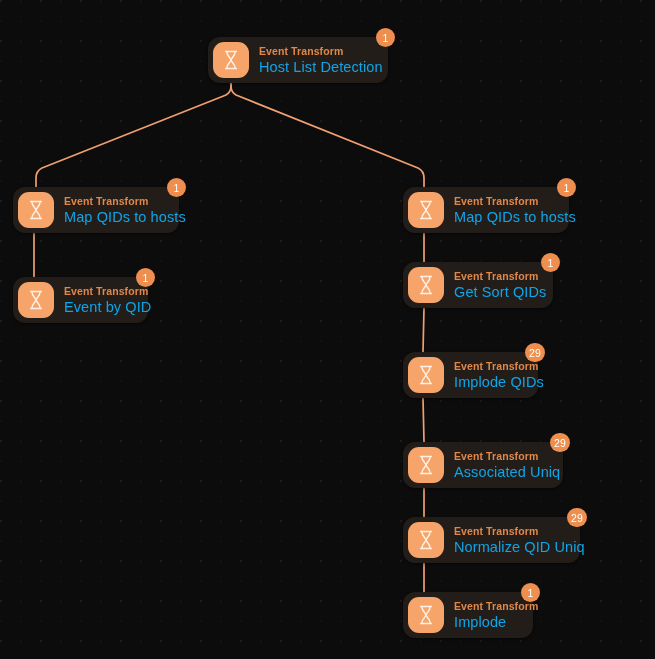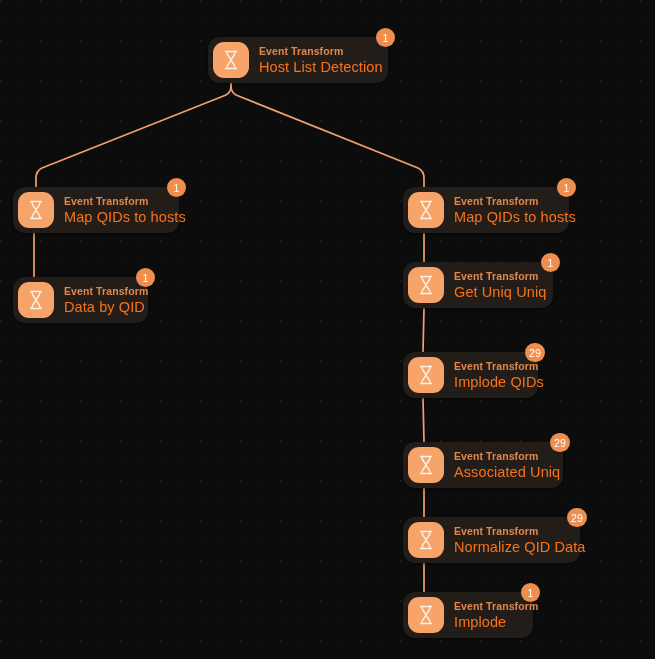--- a/index.html
+++ b/index.html
@@ -67,21 +67,21 @@
     white-space: nowrap;
   }
   .node-kind {
     color: #e0874a;
     font-size: 10.5px;
     font-weight: bold;
     letter-spacing: 0.1px;
     margin-bottom: 3px;
   }
   .node-title {
-    color: #f97316;
+    color: #0ea5e9;
     font-size: 14.5px;
     letter-spacing: 0.1px;
   }
   .node-badge {
     position: absolute;
     top: -9px;
     right: -7px;
     min-width: 19px;
     height: 19px;
     padding: 0 4px;
@@ -157,21 +157,21 @@
         <div class="node-icon">
           <svg width="18" height="20" viewBox="0 0 18 20" fill="none" stroke="#fdf0e4" stroke-width="1.5" stroke-linecap="round" stroke-linejoin="round">
             <path d="M3.6 1.6 H14.4"></path>
             <path d="M3.6 18.4 H14.4"></path>
             <path d="M4.8 1.6 C4.8 6.2 9 8.6 9 10 C9 11.4 4.8 13.8 4.8 18.4"></path>
             <path d="M13.2 1.6 C13.2 6.2 9 8.6 9 10 C9 11.4 13.2 13.8 13.2 18.4"></path>
           </svg>
         </div>
         <div class="node-text">
           <div class="node-kind">Event Transform</div>
-          <div class="node-title">Data by QID</div>
+          <div class="node-title">Event by QID</div>
         </div>
         <div class="node-badge">1</div>
       </div>
       <div class="node" style="left: 403px; top: 187px; width: 166px;">
         <div class="node-icon">
           <svg width="18" height="20" viewBox="0 0 18 20" fill="none" stroke="#fdf0e4" stroke-width="1.5" stroke-linecap="round" stroke-linejoin="round">
             <path d="M3.6 1.6 H14.4"></path>
             <path d="M3.6 18.4 H14.4"></path>
             <path d="M4.8 1.6 C4.8 6.2 9 8.6 9 10 C9 11.4 4.8 13.8 4.8 18.4"></path>
             <path d="M13.2 1.6 C13.2 6.2 9 8.6 9 10 C9 11.4 13.2 13.8 13.2 18.4"></path>
@@ -187,21 +187,21 @@
         <div class="node-icon">
           <svg width="18" height="20" viewBox="0 0 18 20" fill="none" stroke="#fdf0e4" stroke-width="1.5" stroke-linecap="round" stroke-linejoin="round">
             <path d="M3.6 1.6 H14.4"></path>
             <path d="M3.6 18.4 H14.4"></path>
             <path d="M4.8 1.6 C4.8 6.2 9 8.6 9 10 C9 11.4 4.8 13.8 4.8 18.4"></path>
             <path d="M13.2 1.6 C13.2 6.2 9 8.6 9 10 C9 11.4 13.2 13.8 13.2 18.4"></path>
           </svg>
         </div>
         <div class="node-text">
           <div class="node-kind">Event Transform</div>
-          <div class="node-title">Get Uniq Uniq</div>
+          <div class="node-title">Get Sort QIDs</div>
         </div>
         <div class="node-badge">1</div>
       </div>
       <div class="node" style="left: 403px; top: 352px; width: 135px;">
         <div class="node-icon">
           <svg width="18" height="20" viewBox="0 0 18 20" fill="none" stroke="#fdf0e4" stroke-width="1.5" stroke-linecap="round" stroke-linejoin="round">
             <path d="M3.6 1.6 H14.4"></path>
             <path d="M3.6 18.4 H14.4"></path>
             <path d="M4.8 1.6 C4.8 6.2 9 8.6 9 10 C9 11.4 4.8 13.8 4.8 18.4"></path>
             <path d="M13.2 1.6 C13.2 6.2 9 8.6 9 10 C9 11.4 13.2 13.8 13.2 18.4"></path>
@@ -232,21 +232,21 @@
         <div class="node-icon">
           <svg width="18" height="20" viewBox="0 0 18 20" fill="none" stroke="#fdf0e4" stroke-width="1.5" stroke-linecap="round" stroke-linejoin="round">
             <path d="M3.6 1.6 H14.4"></path>
             <path d="M3.6 18.4 H14.4"></path>
             <path d="M4.8 1.6 C4.8 6.2 9 8.6 9 10 C9 11.4 4.8 13.8 4.8 18.4"></path>
             <path d="M13.2 1.6 C13.2 6.2 9 8.6 9 10 C9 11.4 13.2 13.8 13.2 18.4"></path>
           </svg>
         </div>
         <div class="node-text">
           <div class="node-kind">Event Transform</div>
-          <div class="node-title">Normalize QID Data</div>
+          <div class="node-title">Normalize QID Uniq</div>
         </div>
         <div class="node-badge">29</div>
       </div>
       <div class="node" style="left: 403px; top: 592px; width: 130px;">
         <div class="node-icon">
           <svg width="18" height="20" viewBox="0 0 18 20" fill="none" stroke="#fdf0e4" stroke-width="1.5" stroke-linecap="round" stroke-linejoin="round">
             <path d="M3.6 1.6 H14.4"></path>
             <path d="M3.6 18.4 H14.4"></path>
             <path d="M4.8 1.6 C4.8 6.2 9 8.6 9 10 C9 11.4 4.8 13.8 4.8 18.4"></path>
             <path d="M13.2 1.6 C13.2 6.2 9 8.6 9 10 C9 11.4 13.2 13.8 13.2 18.4"></path>

